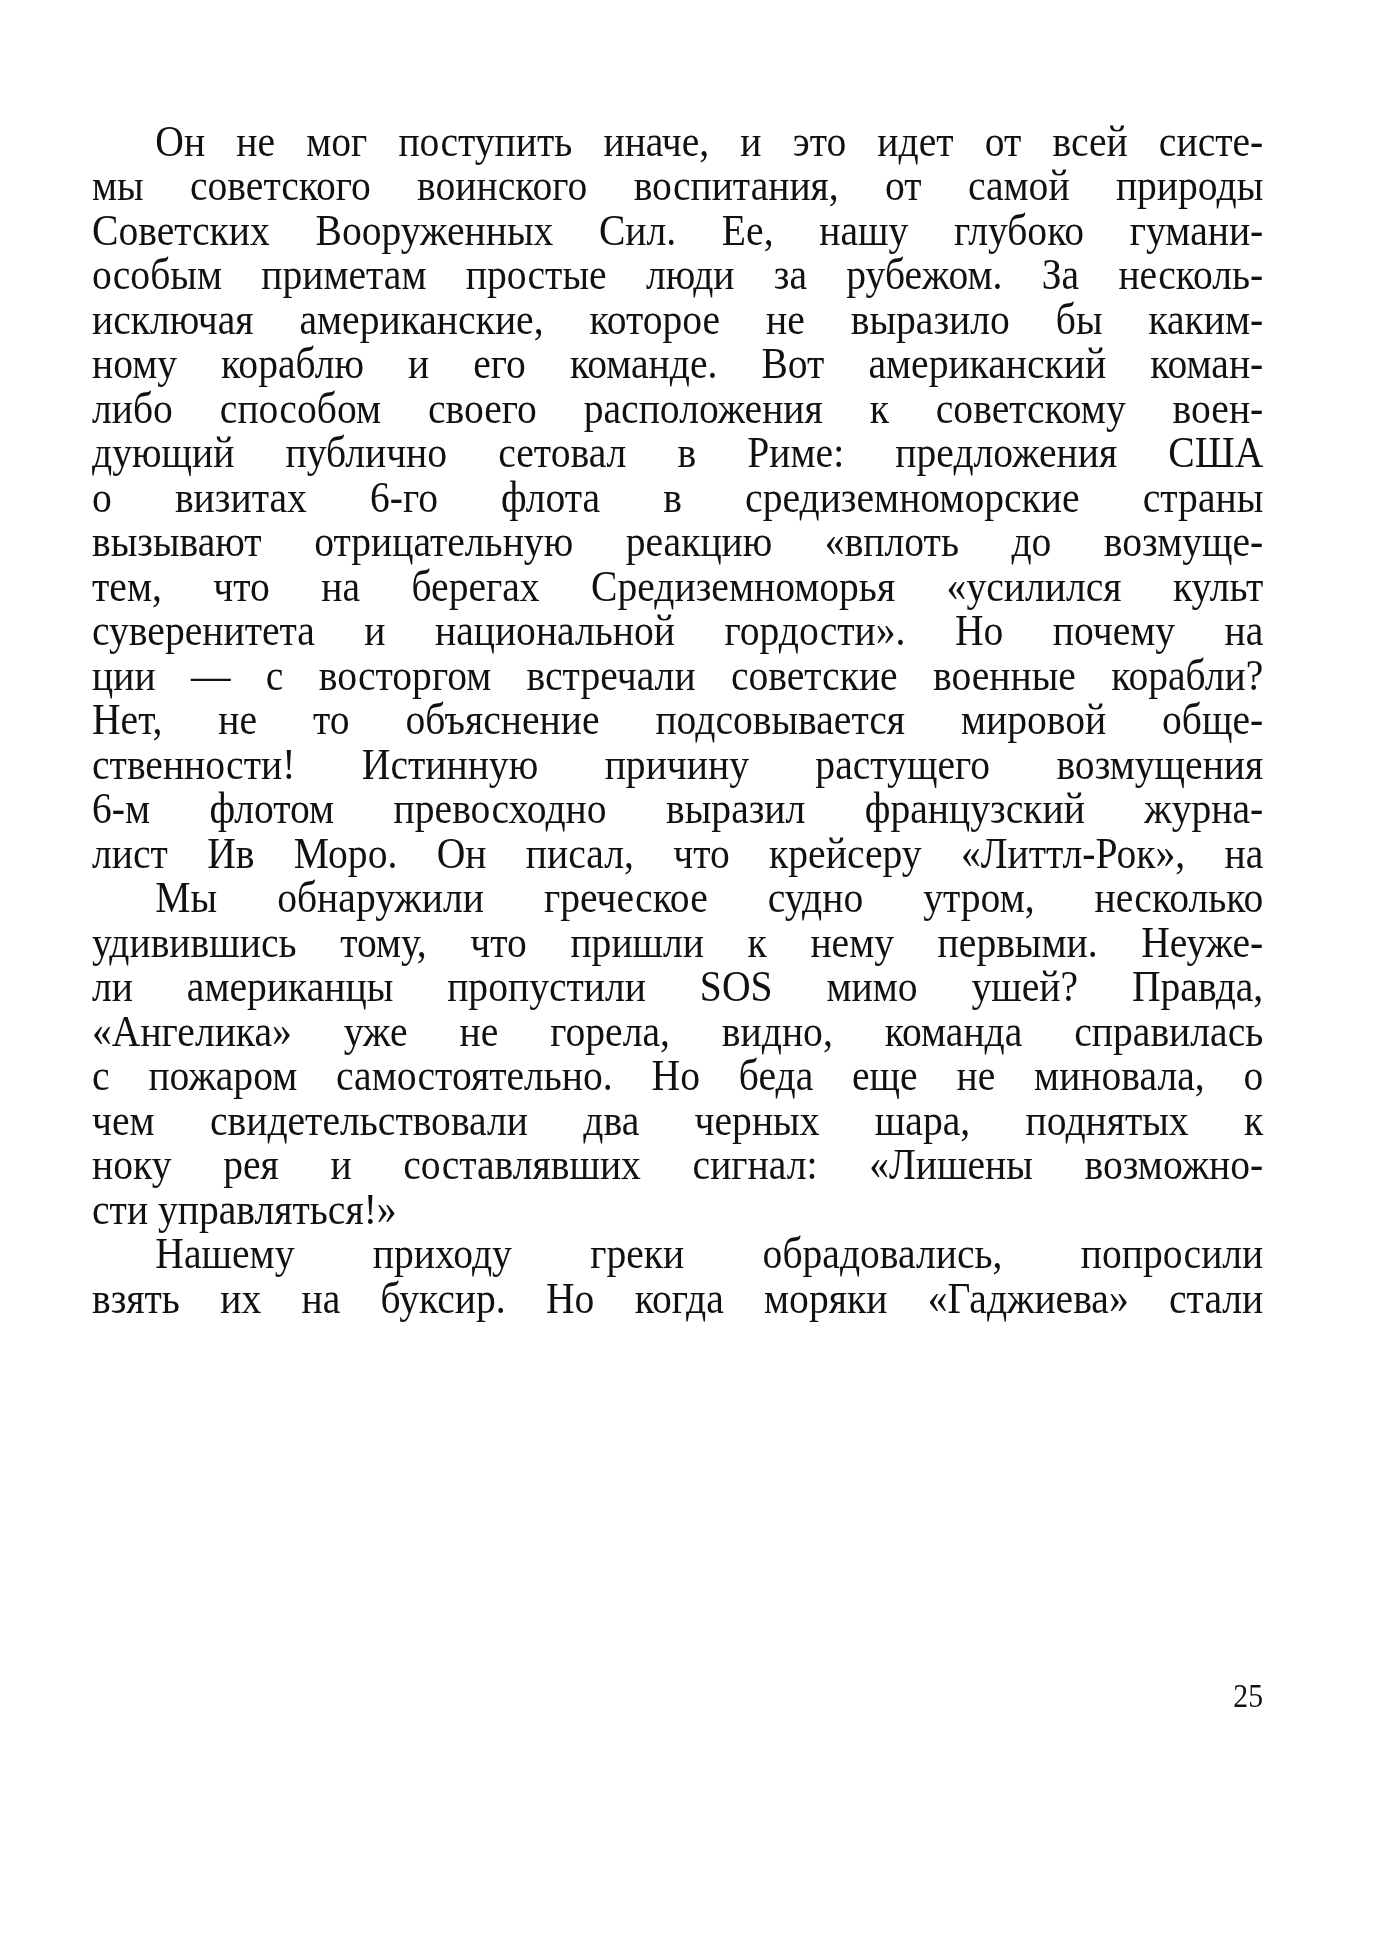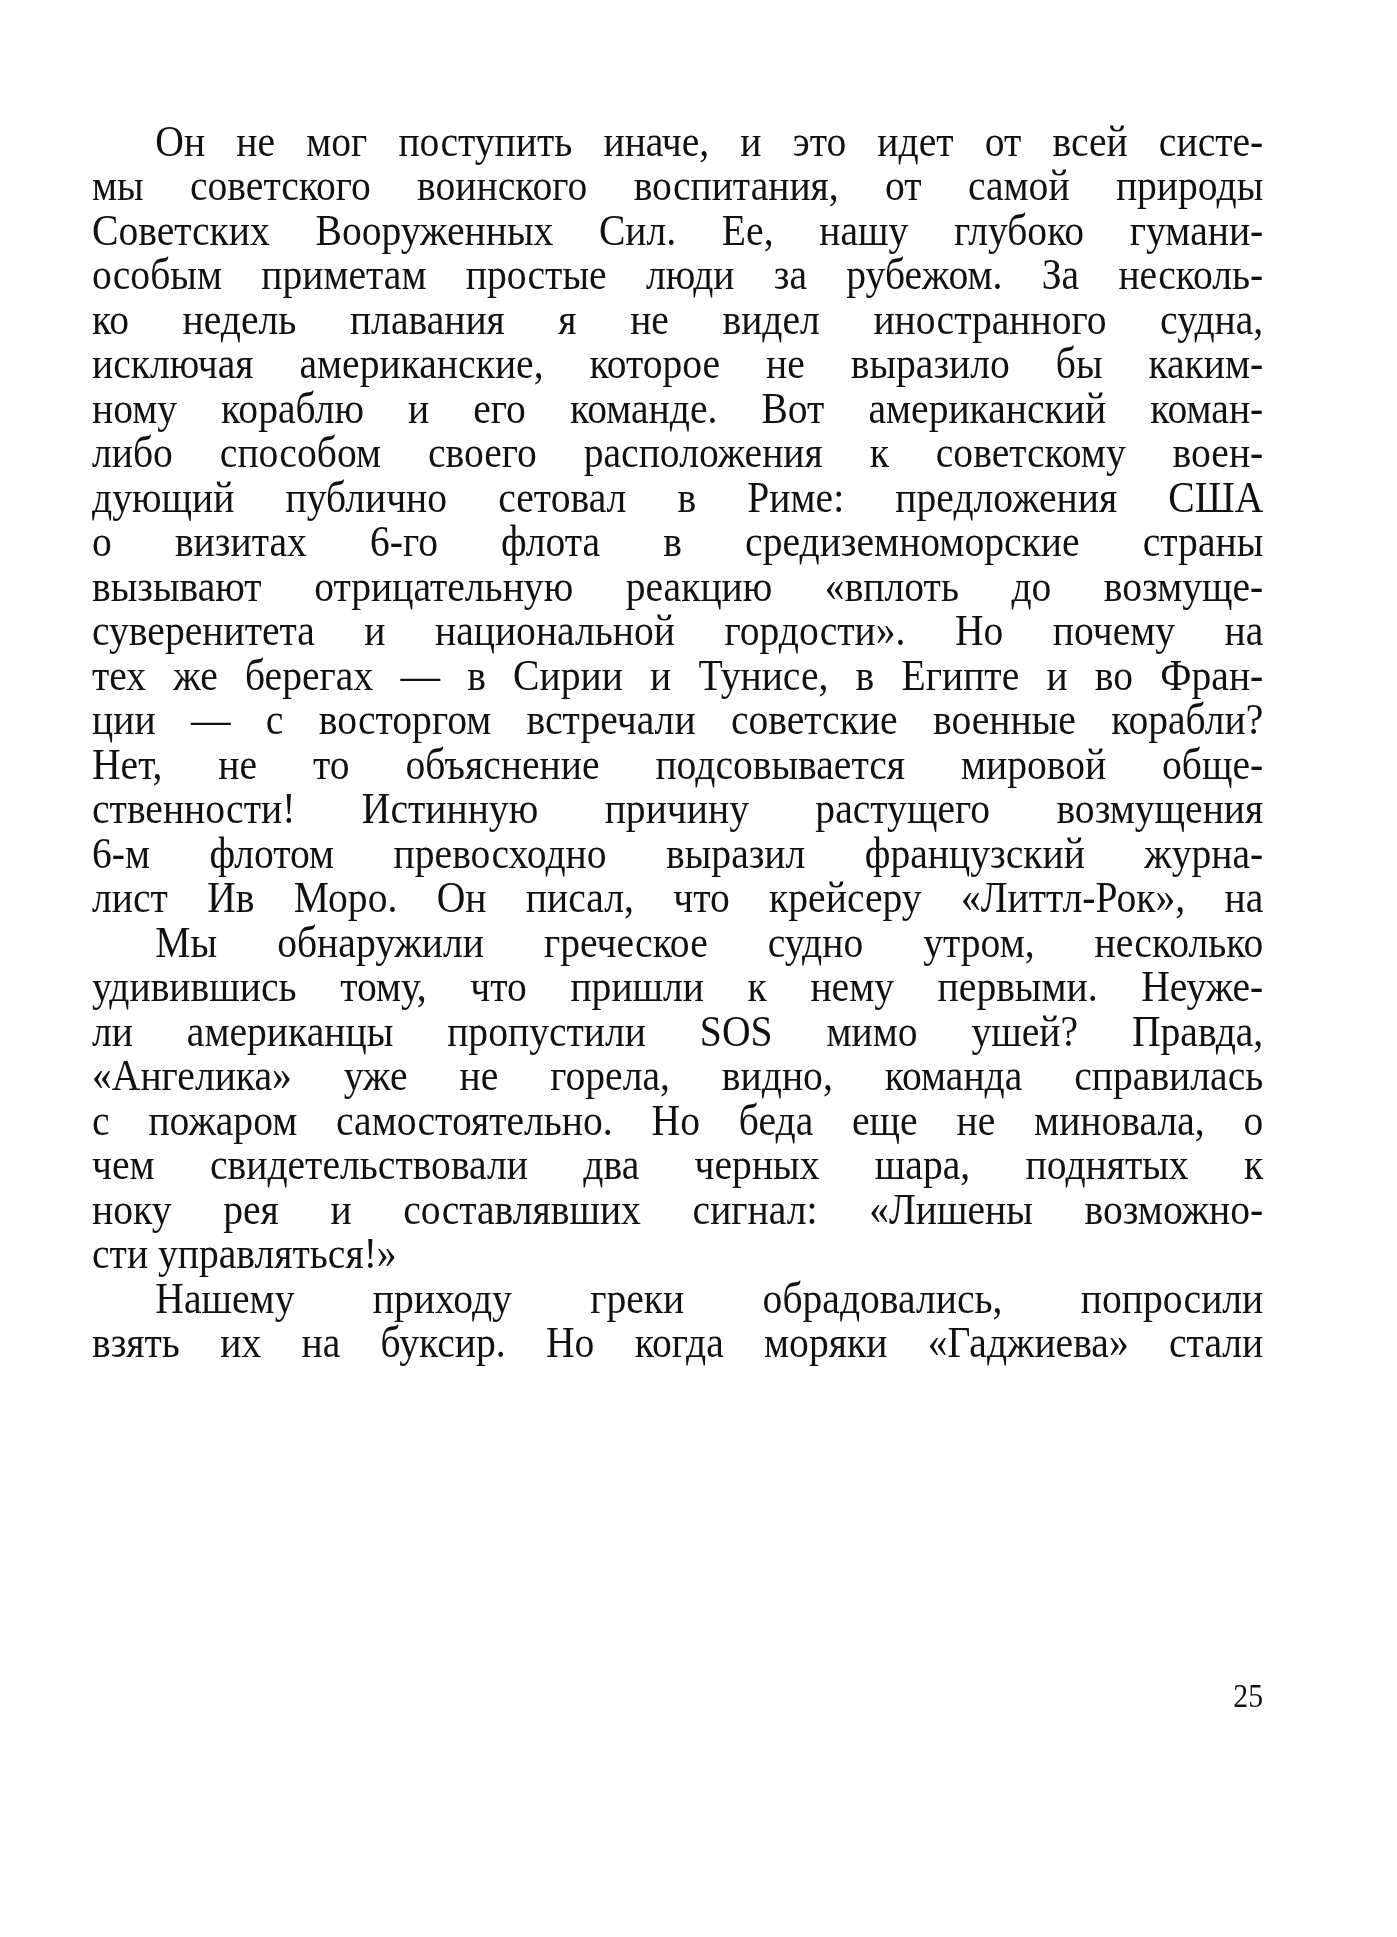--- a/index.html
+++ b/index.html
@@ -79,45 +79,42 @@
       <div class="line">
         <div class="line-inner" style="white-space: normal; height: 45px; overflow: visible;">мы советского воинского воспитания, от самой природы</div>
       </div>
       <div class="line">
         <div class="line-inner" style="white-space: normal; height: 45px; overflow: visible;">Советских Вооруженных Сил. Ее, нашу глубоко гумани-</div>
       </div>
       <div class="line">
         <div class="line-inner" style="white-space: normal; height: 45px; overflow: visible;">особым приметам простые люди за рубежом. За несколь-</div>
       </div>
       <div class="line">
-        <div class="line-inner" style="white-space: normal; height: 45px; overflow: visible;">ко недель плавания я не видел иностранного судна,</div>
-      </div>
-      <div class="line">
         <div class="line-inner" style="white-space: normal; height: 45px; overflow: visible;">исключая американские, которое не выразило бы каким-</div>
       </div>
       <div class="line">
         <div class="line-inner" style="white-space: normal; height: 45px; overflow: visible;">ному кораблю и его команде. Вот американский коман-</div>
       </div>
       <div class="line">
         <div class="line-inner" style="white-space: normal; height: 45px; overflow: visible;">либо способом своего расположения к советскому воен-</div>
       </div>
       <div class="line">
         <div class="line-inner" style="white-space: normal; height: 45px; overflow: visible;">дующий публично сетовал в Риме: предложения США</div>
       </div>
       <div class="line">
         <div class="line-inner" style="white-space: normal; height: 45px; overflow: visible;">о визитах 6-го флота в средиземноморские страны</div>
       </div>
       <div class="line">
         <div class="line-inner" style="white-space: normal; height: 45px; overflow: visible;">вызывают отрицательную реакцию «вплоть до возмуще-</div>
       </div>
       <div class="line">
-        <div class="line-inner" style="white-space: normal; height: 45px; overflow: visible;">суверенитета и национальной гордости». Но почему на</div>
+        <div class="line-inner" style="white-space: normal; height: 45px; overflow: visible;">тем, что на берегах Средиземноморья «усилился культ</div>
       </div>
       <div class="line">
-        <div class="line-inner" style="white-space: normal; height: 45px; overflow: visible;">тех же берегах — в Сирии и Тунисе, в Египте и во Фран-</div>
+        <div class="line-inner" style="white-space: normal; height: 45px; overflow: visible;">суверенитета и национальной гордости». Но почему на</div>
       </div>
       <div class="line">
         <div class="line-inner" style="white-space: normal; height: 45px; overflow: visible;">ции — с восторгом встречали советские военные корабли?</div>
       </div>
       <div class="line">
         <div class="line-inner" style="white-space: normal; height: 45px; overflow: visible;">Нет, не то объяснение подсовывается мировой обще-</div>
       </div>
       <div class="line">
         <div class="line-inner" style="white-space: normal; height: 45px; overflow: visible;">ственности! Истинную причину растущего возмущения</div>
       </div>

